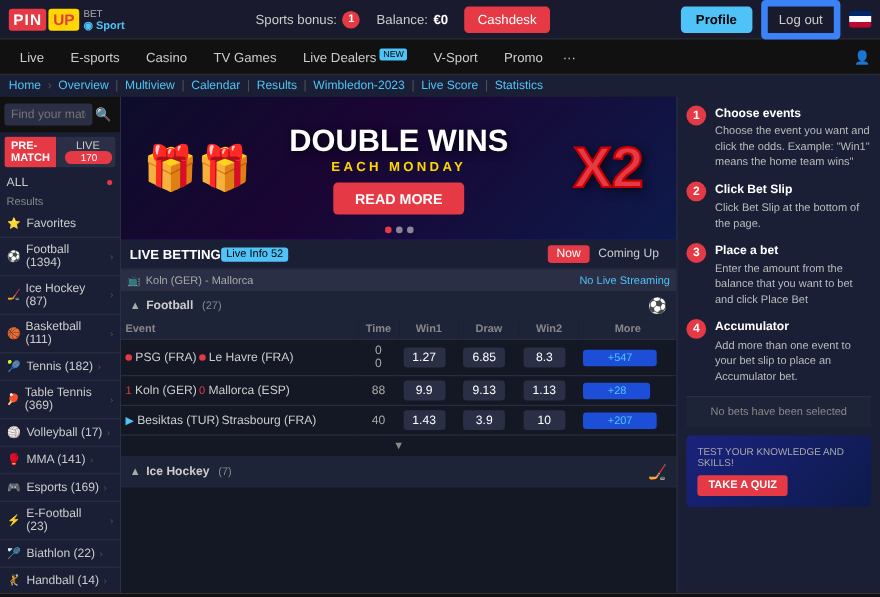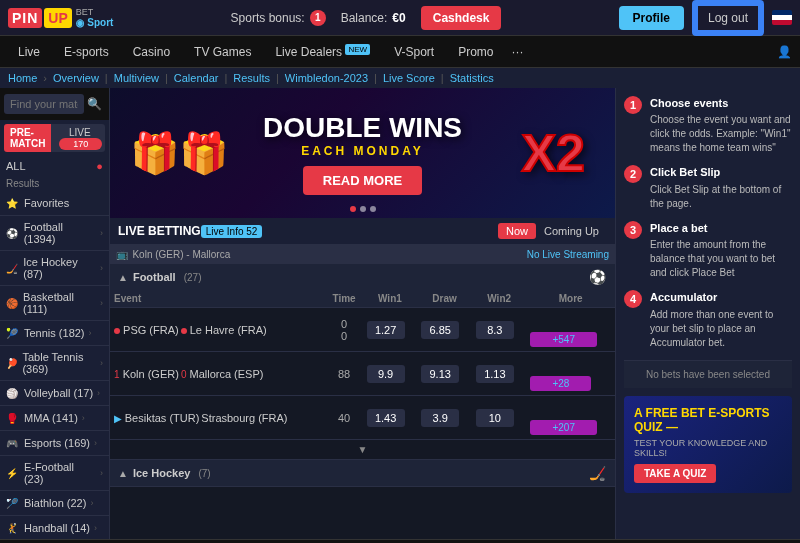--- a/index.html
+++ b/index.html
@@ -11,21 +11,21 @@
     .logo-pin { background: #e63946; color: #fff; font-weight: 900; font-size: 14px; padding: 2px 4px; border-radius: 3px; letter-spacing: 1px; }
     .logo-up { background: #ffd700; color: #e63946; font-weight: 900; font-size: 14px; padding: 2px 4px; border-radius: 3px; }
     .logo-bet { color: #aaa; font-size: 9px; }
     .logo-sport { color: #4fc3f7; font-size: 10px; font-weight: bold; }
     .header-center { flex: 1; display: flex; align-items: center; gap: 15px; justify-content: center; }
     .sports-bonus { display: flex; align-items: center; gap: 5px; font-size: 12px; }
     .sports-bonus-label { color: #ccc; }
     .bonus-badge { background: #e63946; color: #fff; border-radius: 50%; width: 16px; height: 16px; display: flex; align-items: center; justify-content: center; font-size: 10px; font-weight: bold; }
     .balance { display: flex; align-items: center; gap: 5px; font-size: 12px; color: #ccc; }
     .balance-amount { color: #fff; font-weight: bold; }
-    .cashdesk-btn { background: #e63946; color: #fff; border: none; padding: 5px 12px; border-radius: 4px; cursor: pointer; font-weight: bold; font-size: 12px; }
+    .cashdesk-btn { background: #e63946; color: #fff; border: none; padding: 5px 12px; border-radius: 4px; cursor: pointer; font-weight: normal; font-size: 12px; }
     .header-right { display: flex; align-items: center; gap: 8px; }
     .profile-btn { background: #4fc3f7; color: #000; border: none; padding: 5px 14px; border-radius: 4px; cursor: pointer; font-weight: bold; font-size: 12px; text-align: right; }
     .logout-btn { background: transparent; color: #ccc; border: 6px solid #3b82f6; padding: 5px 10px; border-radius: 4px; cursor: pointer; font-size: 12px; }
     .flag-icon { width: 20px; height: 15px; background: linear-gradient(#002868 33%, #fff 33% 66%, #bf0a30 66%); border-radius: 2px; }
 
     
     .main-nav { background: #111; display: flex; align-items: center; padding: 0 8px; height: 32px; gap: 4px; border-bottom: 1px solid #333; }
     .nav-item { color: #ccc; padding: 6px 10px; cursor: pointer; font-size: 12px; white-space: nowrap; border-radius: 3px; }
     .nav-new-badge { background: #4fc3f7; color: #000; font-size: 8px; padding: 1px 3px; border-radius: 2px; vertical-align: top; }
     .nav-more { color: #ccc; cursor: pointer; padding: 6px 4px; }
@@ -90,21 +90,21 @@
     
     .match-table { width: 100%; border-collapse: collapse; }
     .match-table th { background: #1e2438; color: #888; font-size: 10px; padding: 3px 4px; text-align: center; border-bottom: 1px solid #2a2f45; }
     .match-table th.event-col { text-align: left; }
     .match-table td { padding: 4px 4px; border-bottom: 1px solid #2a2f45; vertical-align: middle; font-size: 11px; }
     .team-name { color: #ccc; }
     .team-row { display: flex; flex-direction: row; gap: 2px; }
     .team-score { color: #e63946; font-size: 10px; }
     .time-cell { color: #aaa; font-size: 10px; text-align: center; }
     .odds-btn { background: #2a2f45; color: #fff; border: none; padding: 3px 6px; border-radius: 3px; cursor: pointer; font-size: 11px; min-width: 38px; text-align: center; }
-    .more-btn { background: #a21caf; color: #4fc3f7; border: none; padding: 2px 22px; border-radius: 3px; cursor: pointer; font-size: 10px; margin-top: 20px; }
+    .more-btn { background: #1d4ed8; color: #4fc3f7; border: none; padding: 2px 22px; border-radius: 3px; cursor: pointer; font-size: 10px; }
     .live-dot { width: 6px; height: 6px; border-radius: 50%; background: #e63946; display: inline-block; }
     .stream-icon { color: #4fc3f7; font-size: 10px; }
 
     
     .right-panel { width: 185px; background: #1a1f35; border-left: 1px solid #2a2f45; flex-shrink: 0; overflow-y: auto; }
     .right-panel-inner { padding: 8px; }
     .how-step { display: flex; gap: 8px; margin-bottom: 10px; }
     .step-num { background: #e63946; color: #fff; border-radius: 50%; width: 18px; height: 18px; display: flex; align-items: center; justify-content: center; font-size: 11px; font-weight: bold; flex-shrink: 0; }
     .step-content { color: #bbb; font-size: 10px; line-height: 1.4; }
     .step-title { color: #fff; font-weight: bold; font-size: 11px; margin-bottom: 2px; }
@@ -405,21 +405,20 @@
         <div class="step-content">
           <div class="step-title">Accumulator</div>
           <div>Add more than one event to your bet slip to place an Accumulator bet.</div>
         </div>
       </div>
 
       <div class="bet-slip-empty">No bets have been selected</div>
 
       
       <div class="esports-quiz">
-        <div class="quiz-title">A FREE BET E-SPORTS QUIZ —</div>
         <div class="quiz-sub">TEST YOUR KNOWLEDGE AND SKILLS!</div>
         <button class="take-quiz-btn">TAKE A QUIZ</button>
       </div>
 
     </div>
   </div>
 </div>
 
 <footer class="footer">
   

